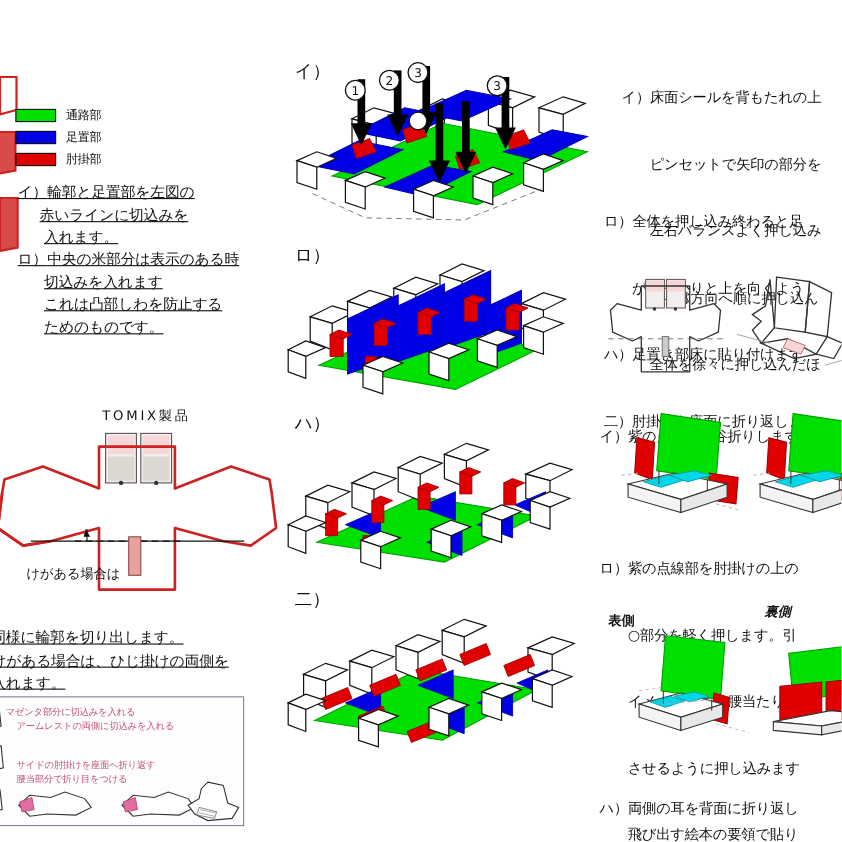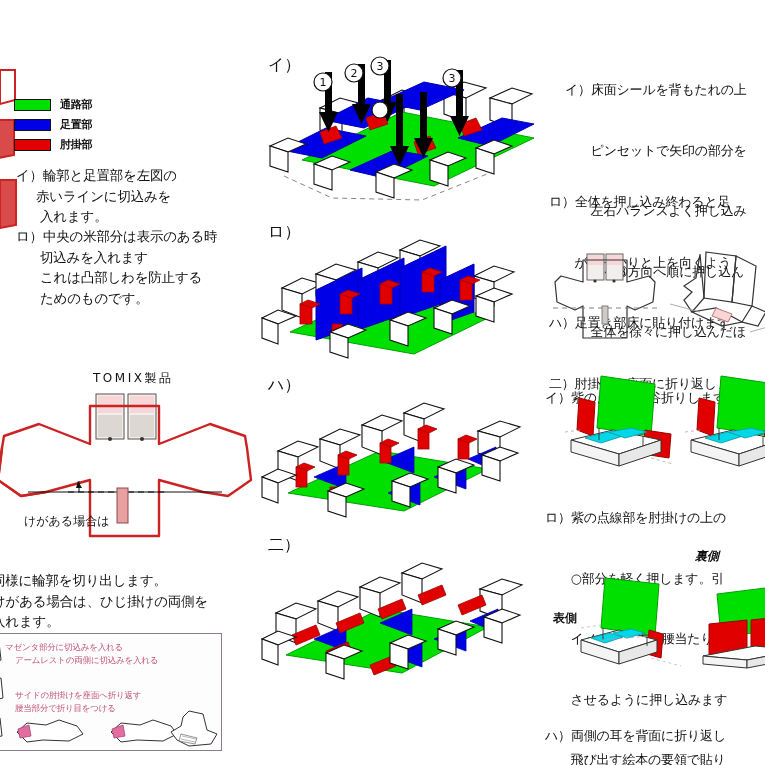--- a/index.html
+++ b/index.html
@@ -9,25 +9,25 @@
     font-family: "DejaVu Sans", "Liberation Sans", sans-serif;
     overflow: hidden;
     position: relative;
   }
   .page { position: relative; width: 765px; height: 765px; }
 
   
   .col-left { position: absolute; left: 0; top: 0; width: 268px; height: 765px; }
 
   .legend { position: absolute; left: 14px; top: 96px; }
-  .legend-row { display: flex; align-items: center; height: 17px; margin-bottom: 3px; font-weight: bold; }
+  .legend-row { display: flex; align-items: center; height: 17px; margin-bottom: 3px; }
   .swatch { width: 37px; height: 12px; border: 1px solid #111; margin-right: 9px; }
   .legend-label { font-size: 11px; color: #111; letter-spacing: -0.3px; }
 
-  .txt { font-size: 13.5px; color: #111; line-height: 1.52; letter-spacing: -0.2px; white-space: pre; }
+  .txt { font-size: 13.5px; color: #111; line-height: 1.52; letter-spacing: -0.2px; white-space: pre; text-decoration: underline; }
   .blk-a { position: absolute; left: 16px; top: 165px; }
   .blk-b { position: absolute; left: 16px; top: 226px; }
   .hang { padding-left: 24px; text-indent: -24px; }
 
   .tomix-title { position: absolute; left: 93px; top: 370px; font-size: 12px;
                  letter-spacing: 2.5px; color: #111; }
 
   .narrow-note { position: absolute; left: 24px; top: 513px; font-size: 12px; color: #111; }
 
   .blk-c { position: absolute; left: -8px; top: 570px; }
@@ -485,21 +485,21 @@
     </svg>
 
     <div class="rtxt" style="left:0px; top:468px;">
       <div>ロ）紫の点線部を肘掛けの上の</div>
       <div>　　○部分を軽く押します。引</div>
       <div>　　イメージです。腰当たり部</div>
       <div>　　させるように押し込みます</div>
       <div>　　飛び出す絵本の要領で貼り</div>
     </div>
 
-    <div class="side-lbl" style="left:8px; top:610px;">表側</div>
+    <div class="side-lbl" style="left:8px; top:556px;">表側</div>
     <div class="side-lbl" style="left:150px; top:548px;font-style:italic;">裏側</div>
 
     <svg class="diag" style="left:36px; top:578px;" width="110" height="90">
       <polygon points="24,0 78,6 74,58 20,50" fill="#00e000" stroke="#00a000" stroke-width="1"></polygon>
       <polygon points="68,52 82,56 80,80 66,76" fill="#e00000" stroke="#a00000" stroke-width="1"></polygon>
       <polygon points="0,62 38,52 76,62 38,74" fill="#ffffff" stroke="#333" stroke-width="1"></polygon>
       <polygon points="0,62 0,74 38,86 38,74" fill="#f4f4f4" stroke="#333" stroke-width="1"></polygon>
       <polygon points="38,74 38,86 76,74 76,62" fill="#e8e8e8" stroke="#333" stroke-width="1"></polygon>
       <polygon points="10,60 28,55 42,59 24,65" fill="#00d8e8" stroke="#0098a8" stroke-width="0.8"></polygon>
       <polygon points="32,55 50,51 64,55 46,60" fill="#00d8e8" stroke="#0098a8" stroke-width="0.8"></polygon>

